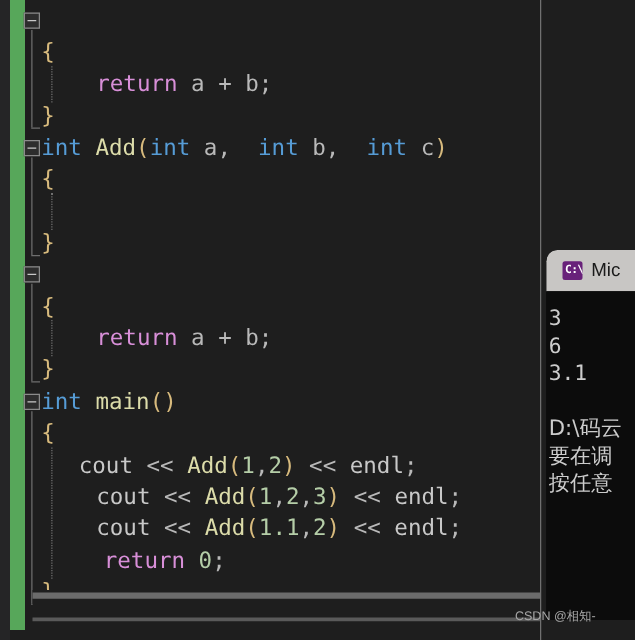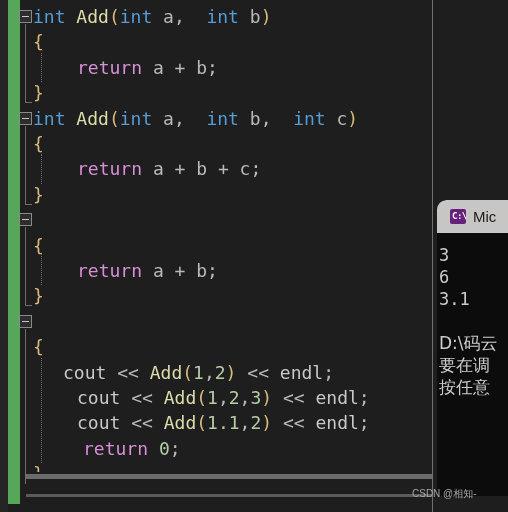--- a/index.html
+++ b/index.html
@@ -206,34 +206,33 @@
 <body>
 
 <div id="screen">
 
   <div id="editor">
 
     <div class="track-margin"></div>
     <div class="change-bar"></div>
 
     <div class="code-layer" id="code-layer">
-        <div class="line" style="top: 4px; left: 33px;"><span class="kw">int</span><span class="op"> </span><span class="fn">Add</span><span class="par">(</span><span class="kw">int</span><span class="op"> </span><span class="var">a</span><span class="op">,  </span><span class="kw">int</span><span class="op"> </span><span class="var">b</span><span class="par">)</span></div>
         <div class="fold-box" style="left: 19px; top: 10px;"></div>
         <div class="line" style="top: 29.4px; left: 33px;"><span class="brace">{</span></div>
         <div class="line" style="top: 54.8px; left: 77px;"><span class="ret">return</span><span class="op"> </span><span class="var">a</span><span class="op"> + </span><span class="var">b</span><span class="op">;</span></div>
         <div class="line" style="top: 80.2px; left: 33px;"><span class="brace">}</span></div>
         <div class="line" style="top: 105.6px; left: 33px;"><span class="kw">int</span><span class="op"> </span><span class="fn">Add</span><span class="par">(</span><span class="kw">int</span><span class="op"> </span><span class="var">a</span><span class="op">,  </span><span class="kw">int</span><span class="op"> </span><span class="var">b</span><span class="op">,  </span><span class="kw">int</span><span class="op"> </span><span class="var">c</span><span class="par">)</span></div>
         <div class="fold-box" style="left: 19px; top: 111.6px;"></div>
         <div class="line" style="top: 131px; left: 33px;"><span class="brace">{</span></div>
-        <div class="line" style="top: 156.4px; left: 77px;"><span class="ret">return</span><span class="op"> </span><span class="var">a</span><span class="op"> + </span><span class="var">b</span><span class="op"> + </span><span class="var">c</span><span class="op">;</span></div>
         <div class="line" style="top: 181.8px; left: 33px;"><span class="brace">}</span></div>
         <div class="fold-box" style="left: 19px; top: 213.2px;"></div>
         <div class="line" style="top: 232.6px; left: 33px;"><span class="brace">{</span></div>
         <div class="line" style="top: 258px; left: 77px;"><span class="ret">return</span><span class="op"> </span><span class="var">a</span><span class="op"> + </span><span class="var">b</span><span class="op">;</span></div>
         <div class="line" style="top: 283.4px; left: 33px;"><span class="brace">}</span></div>
+        <div class="line" style="top: 308.8px; left: 33px;"><span class="kw">int</span><span class="op"> </span><span class="fn">main</span><span class="par">()</span></div>
         <div class="fold-box" style="left: 19px; top: 314.8px;"></div>
         <div class="line" style="top: 334.2px; left: 33px;"><span class="brace">{</span></div>
         <div class="line" style="top: 359.6px; left: 63px;"><span class="strm">cout</span><span class="op"> &lt;&lt; </span><span class="fn">Add</span><span class="par">(</span><span class="num">1</span><span class="op">,</span><span class="num">2</span><span class="par">)</span><span class="op"> &lt;&lt; </span><span class="strm">endl</span><span class="op">;</span></div>
         <div class="line" style="top: 385px; left: 77px;"><span class="strm">cout</span><span class="op"> &lt;&lt; </span><span class="fn">Add</span><span class="par">(</span><span class="num">1</span><span class="op">,</span><span class="num">2</span><span class="op">,</span><span class="num">3</span><span class="par">)</span><span class="op"> &lt;&lt; </span><span class="strm">endl</span><span class="op">;</span></div>
         <div class="line" style="top: 410.4px; left: 77px;"><span class="strm">cout</span><span class="op"> &lt;&lt; </span><span class="fn">Add</span><span class="par">(</span><span class="num">1.1</span><span class="op">,</span><span class="num">2</span><span class="par">)</span><span class="op"> &lt;&lt; </span><span class="strm">endl</span><span class="op">;</span></div>
         <div class="line" style="top: 435.8px; left: 83px;"><span class="ret">return</span><span class="op"> </span><span class="num">0</span><span class="op">;</span></div>
         <div class="line" style="top: 461.2px; left: 33px;"><span class="brace">}</span></div>
         <div class="fold-line" style="left: 25px; top: 24px; height: 78.2px;"></div>
         <div class="fold-foot" style="left: 25px; top: 102.2px;"></div>
         <div class="fold-line" style="left: 25px; top: 125.6px; height: 78.2px;"></div>

